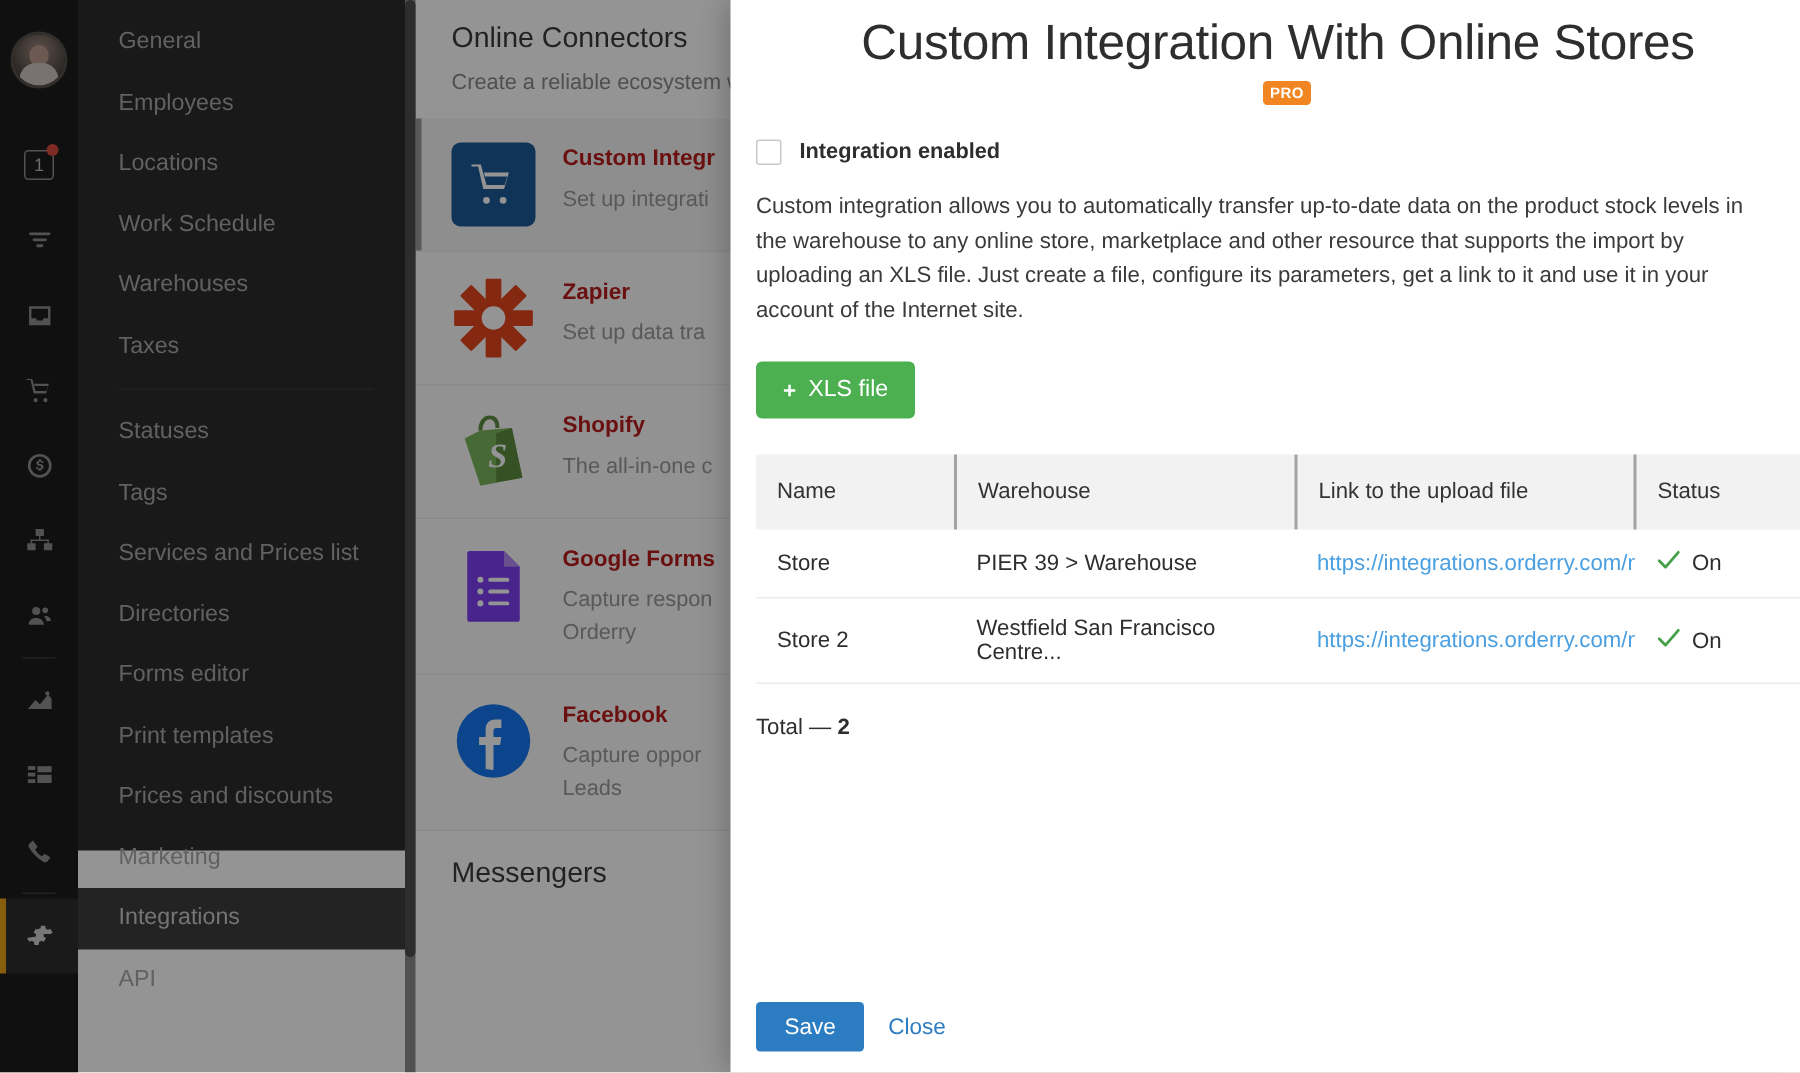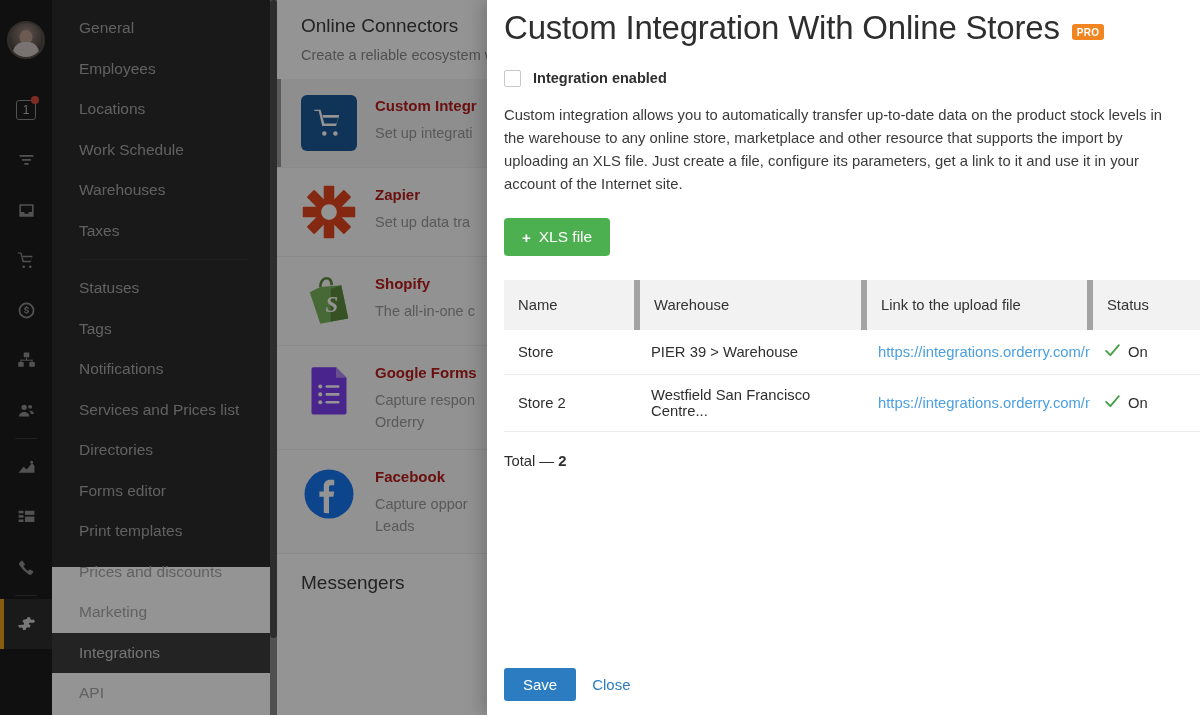--- a/index.html
+++ b/index.html
@@ -152,20 +152,21 @@
     width: 713px; height: 715px;
     background: #ffffff;
     z-index: 6;
     box-shadow: -4px 0 18px rgba(0,0,0,0.22);
     overflow: hidden;
   }
   .modal-inner { padding: 0 0 0 17px; height: 100%; position: relative; }
   .modal-title-row {
     display: flex; align-items: center;
     padding-top: 9px;
+    flex-direction: column;
   }
   .modal-title {
     font-size: 33px; font-weight: 400; color: #2e2e2e;
     letter-spacing: -0.2px; white-space: nowrap;
   }
   .pro-badge {
     margin-left: 12px; margin-top: 7px;
     background: #f08521; color: #ffffff;
     font-size: 10px; font-weight: bold;
     padding: 3px 5px 2px 5px; border-radius: 3px;
@@ -192,21 +193,21 @@
     font-size: 15.5px; border: none; cursor: pointer;
   }
   .xls-btn .plus { font-size: 15px; margin-right: 8px; font-weight: bold; }
 
   .tbl-wrap { margin-top: 24px; width: 740px; }
   table.files { border-collapse: collapse; width: 740px; table-layout: fixed; }
   table.files th {
     background: #f2f2f2; text-align: left; font-weight: 400;
     font-size: 14.8px; color: #333333;
     padding: 15px 0 15px 14px; height: 50px;
-    border-right: 6px solid #a3a3a3;
+    border-right: 2px solid #a3a3a3;
   }
   table.files th:last-child { border-right: none; }
   table.files td {
     font-size: 14.8px; color: #2e2e2e;
     padding: 12px 0 12px 14px;
     border-bottom: 1px solid #ececec;
     height: 38px; overflow: hidden;
   }
   .col-name { width: 133px; }
   .col-wh { width: 227px; }
@@ -332,21 +333,20 @@
   <div class="settings-menu">
     <div class="menu-item">General</div>
     <div class="menu-item">Employees</div>
     <div class="menu-item">Locations</div>
     <div class="menu-item">Work Schedule</div>
     <div class="menu-item">Warehouses</div>
     <div class="menu-item">Taxes</div>
     <div class="menu-divider"></div>
     <div class="menu-item">Statuses</div>
     <div class="menu-item">Tags</div>
-    <div class="menu-item">Notifications</div>
     <div class="menu-item">Services and Prices list</div>
     <div class="menu-item">Directories</div>
     <div class="menu-item">Forms editor</div>
     <div class="menu-item">Print templates</div>
     <div class="menu-item">Prices and discounts</div>
     <div class="menu-item">Marketing</div>
     <div class="menu-item active">Integrations</div>
     <div class="menu-item">API</div>
   </div>
 

